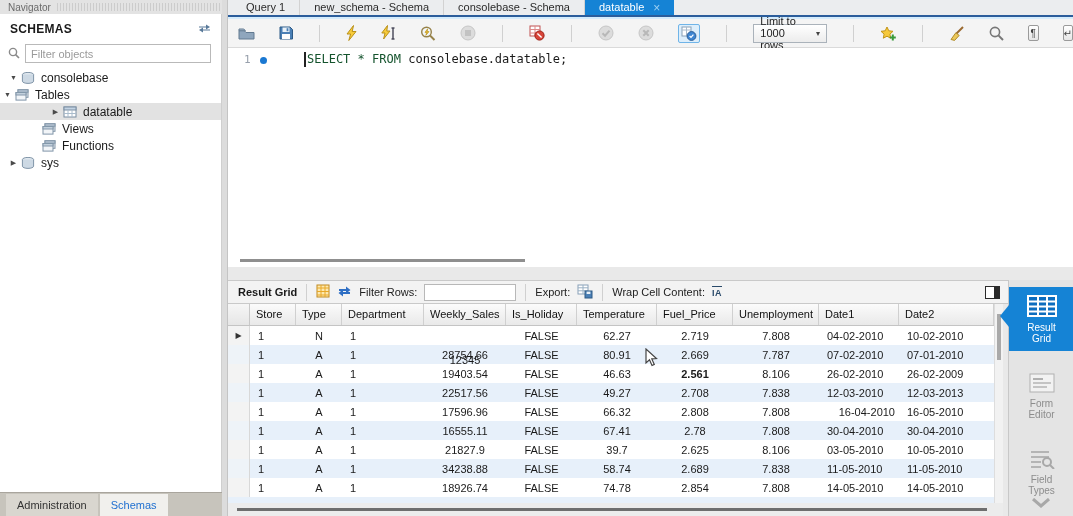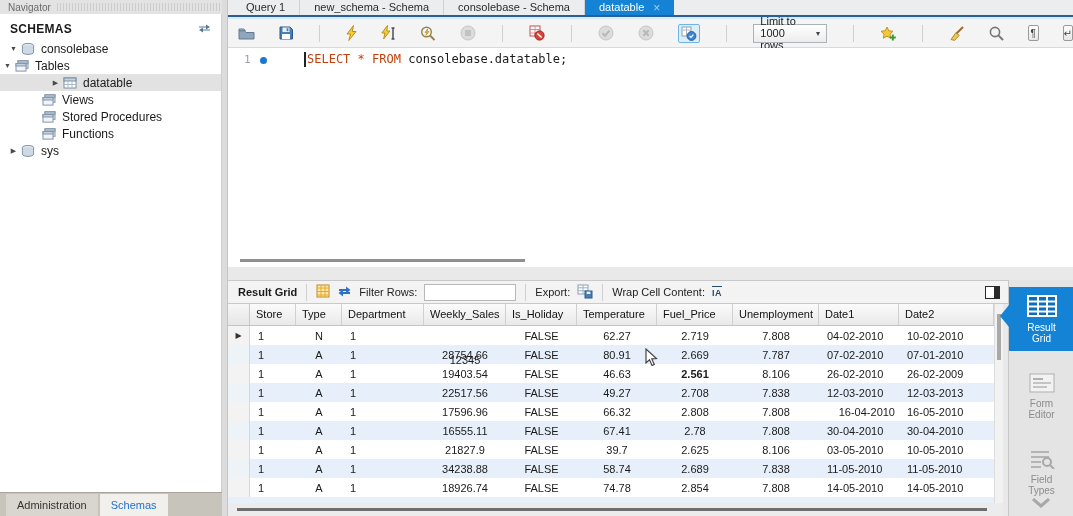--- a/index.html
+++ b/index.html
@@ -56,21 +56,21 @@
   .box-ico { width:17px; height:16px; border:1px solid #9a9a9a; border-radius:2px;
     background:linear-gradient(#fff,#e6e6e6); display:flex; align-items:center; justify-content:center;
     font-size:10px; color:#444; }
 
   
   #editor { left:0; top:48px; width:845px; height:205px; background:#fff; }
   .lnum { position:absolute; left:16px; top:5px; font-family:"DejaVu Sans Mono",monospace; font-size:11px; color:#98a0ac; }
   .bp-dot { position:absolute; left:32px; top:9px; width:7px; height:7px; border-radius:50%; background:#1a78d2; }
   .caret-bar { position:absolute; left:76px; top:4px; width:1.5px; height:15px; background:#222; }
   .code { position:absolute; left:79px; top:4px; font-family:"DejaVu Sans Mono",monospace; font-size:12px; white-space:pre; }
-  .kw { color:#c2410c; } .plain { color:#1a1a1a; }
+  .kw { color:#14532d; } .plain { color:#1a1a1a; }
   #editor-hscroll { left:0; top:253px; width:845px; height:14px; background:#fff; }
   #editor-hscroll .thumb { position:absolute; left:12px; top:6px; width:285px; height:3px; background:#8f8f8f; }
 
   
   #results-toolbar { left:0; top:280px; width:780px; height:24px; background:#f3f3f3;
     border-top:1px solid #c9c9c9; border-bottom:1px solid #c9c9c9;
     display:flex; align-items:center; gap:7px; padding:0 8px 0 10px; font-size:11px; }
   .rg-title { font-weight:bold; color:#1a1a1a; }
   .lbl { color:#222; }
   .rows-filter { width:92px; height:17px; border:1px solid #b8b8b8; background:#fff; font-family:inherit; font-size:11px; padding:0 3px; }
@@ -123,20 +123,29 @@
   <div id="nav-panel" class="abs">
     <div class="schemas-row">
       <span class="schemas-title">SCHEMAS</span>
       <span>
         <svg width="13" height="11" viewBox="0 0 13 11">
             <path d="M1 3.5h7v-2L12 4 8 6.5v-2H1z" fill="#5a7a9a"></path>
             <path d="M12 7.5H5v2L1 7l4-2.5v2h7z" fill="#5a7a9a"></path>
           </svg>
       </span>
     </div>
+    <div class="filter-row">
+      <span>
+        <svg width="12" height="12">
+            <circle cx="5" cy="5" r="3.6" fill="none" stroke="#8a8a8a" stroke-width="1.4"></circle>
+            <line x1="7.6" y1="7.6" x2="11" y2="11" stroke="#8a8a8a" stroke-width="1.6"></line>
+          </svg>
+      </span>
+      <input class="filter-input" placeholder="Filter objects" style="">
+    </div>
     <div id="schema-tree">
         <div class="trow" style="padding-left: 6px;">
           <span class="arr">▼</span>
           <span class="tico">
             <svg width="14" height="12" viewBox="0 0 14 12">
               <ellipse cx="7" cy="2.6" rx="5.6" ry="2.2" fill="#dfe7ee" stroke="#8195a8"></ellipse>
               <path d="M1.4 2.6v6.6c0 1.2 2.5 2.2 5.6 2.2s5.6-1 5.6-2.2V2.6" fill="#cdd9e4" stroke="#8195a8"></path>
             </svg>
           </span>
           <span class="tlabel">consolebase</span>
@@ -170,32 +179,20 @@
           <span class="arr"></span>
           <span class="tico">
             <svg width="14" height="12" viewBox="0 0 14 12">
               <rect x="3" y="0.8" width="10" height="7.5" fill="#e8edf2" stroke="#8195a8"></rect>
               <rect x="3" y="0.8" width="10" height="2.4" fill="#b9c8d6" stroke="#8195a8"></rect>
               <rect x="1" y="3.6" width="10" height="7.5" fill="#f2f5f8" stroke="#8195a8"></rect>
               <rect x="1" y="3.6" width="10" height="2.4" fill="#c9d6e2" stroke="#8195a8"></rect>
             </svg>
           </span>
           <span class="tlabel">Views</span>
-        </div>
-        <div class="trow" style="padding-left: 27px;">
-          <span class="arr"></span>
-          <span class="tico">
-            <svg width="14" height="12" viewBox="0 0 14 12">
-              <rect x="3" y="0.8" width="10" height="7.5" fill="#e8edf2" stroke="#8195a8"></rect>
-              <rect x="3" y="0.8" width="10" height="2.4" fill="#b9c8d6" stroke="#8195a8"></rect>
-              <rect x="1" y="3.6" width="10" height="7.5" fill="#f2f5f8" stroke="#8195a8"></rect>
-              <rect x="1" y="3.6" width="10" height="2.4" fill="#c9d6e2" stroke="#8195a8"></rect>
-            </svg>
-          </span>
-          <span class="tlabel">Stored Procedures</span>
         </div>
         <div class="trow" style="padding-left: 27px;">
           <span class="arr"></span>
           <span class="tico">
             <svg width="14" height="12" viewBox="0 0 14 12">
               <rect x="3" y="0.8" width="10" height="7.5" fill="#e8edf2" stroke="#8195a8"></rect>
               <rect x="3" y="0.8" width="10" height="2.4" fill="#b9c8d6" stroke="#8195a8"></rect>
               <rect x="1" y="3.6" width="10" height="7.5" fill="#f2f5f8" stroke="#8195a8"></rect>
               <rect x="1" y="3.6" width="10" height="2.4" fill="#c9d6e2" stroke="#8195a8"></rect>
             </svg>

